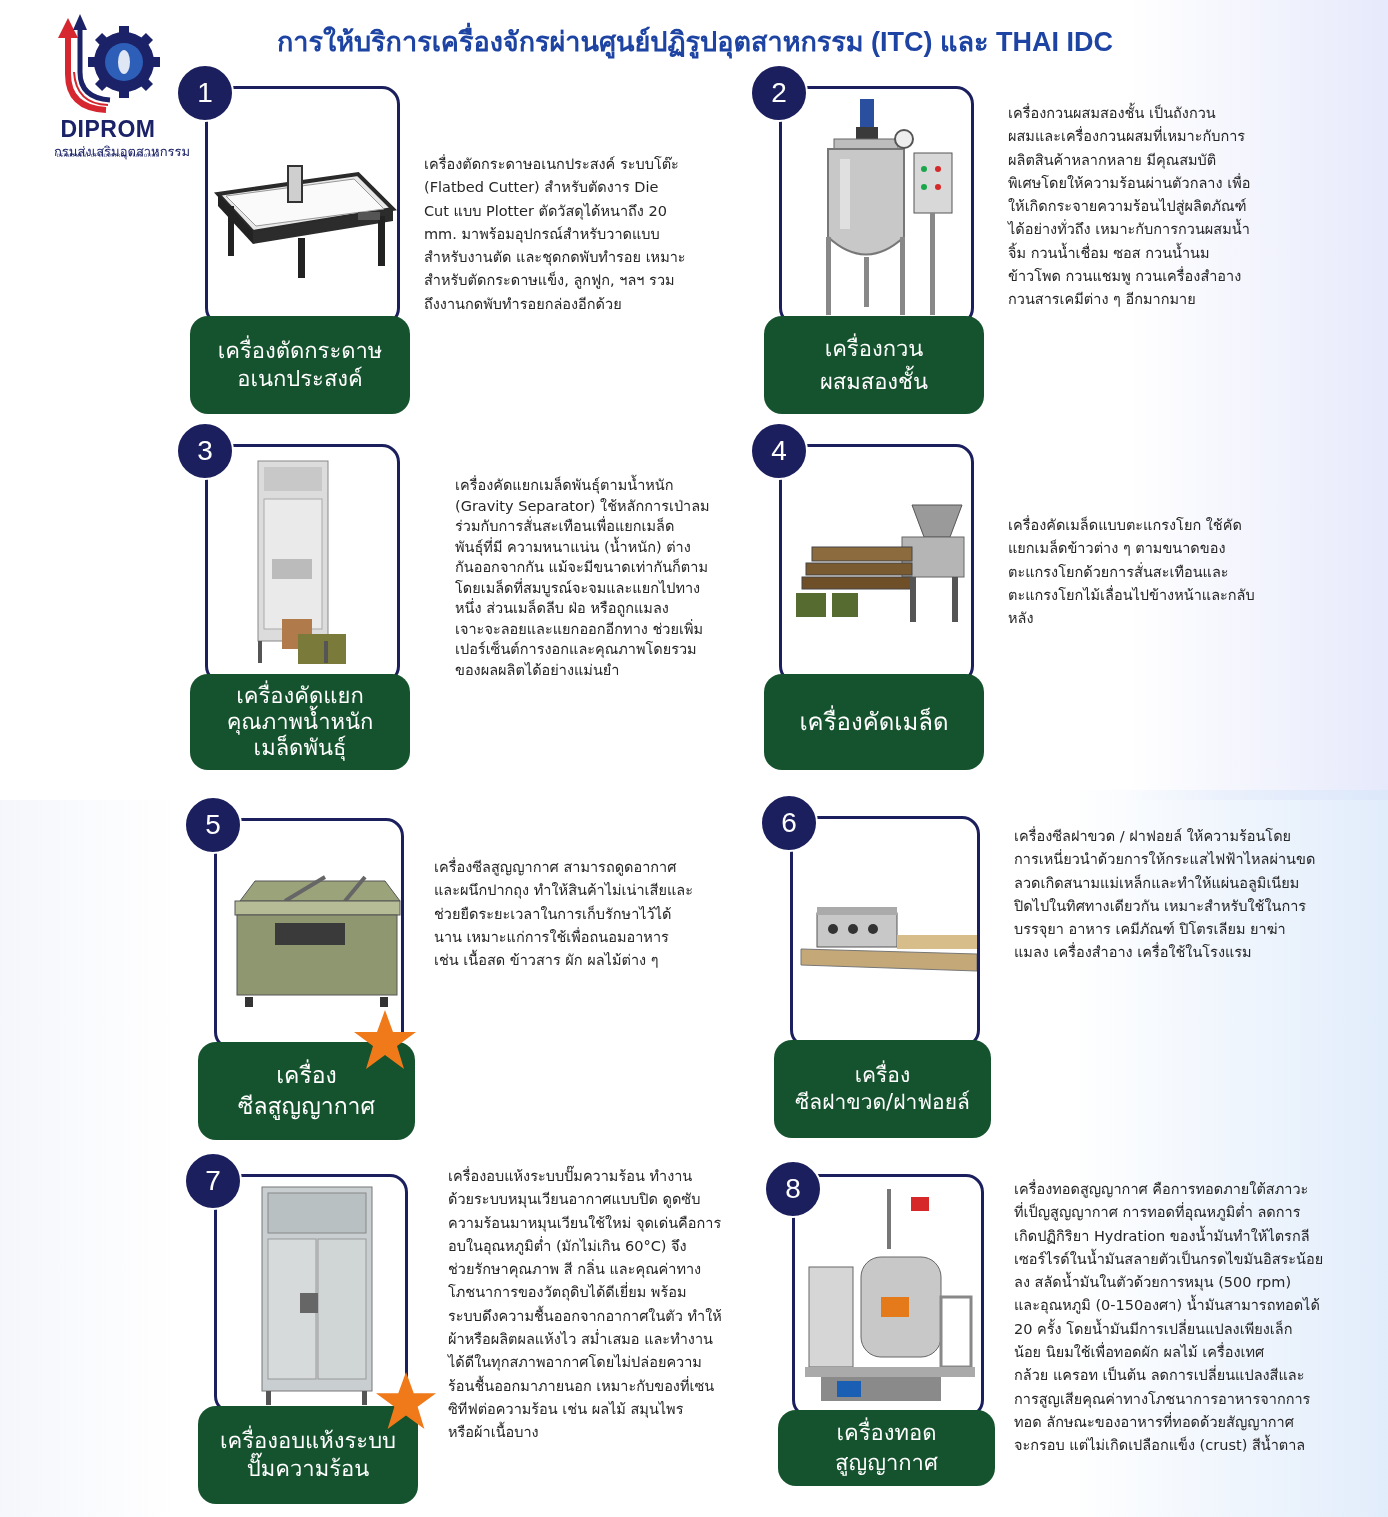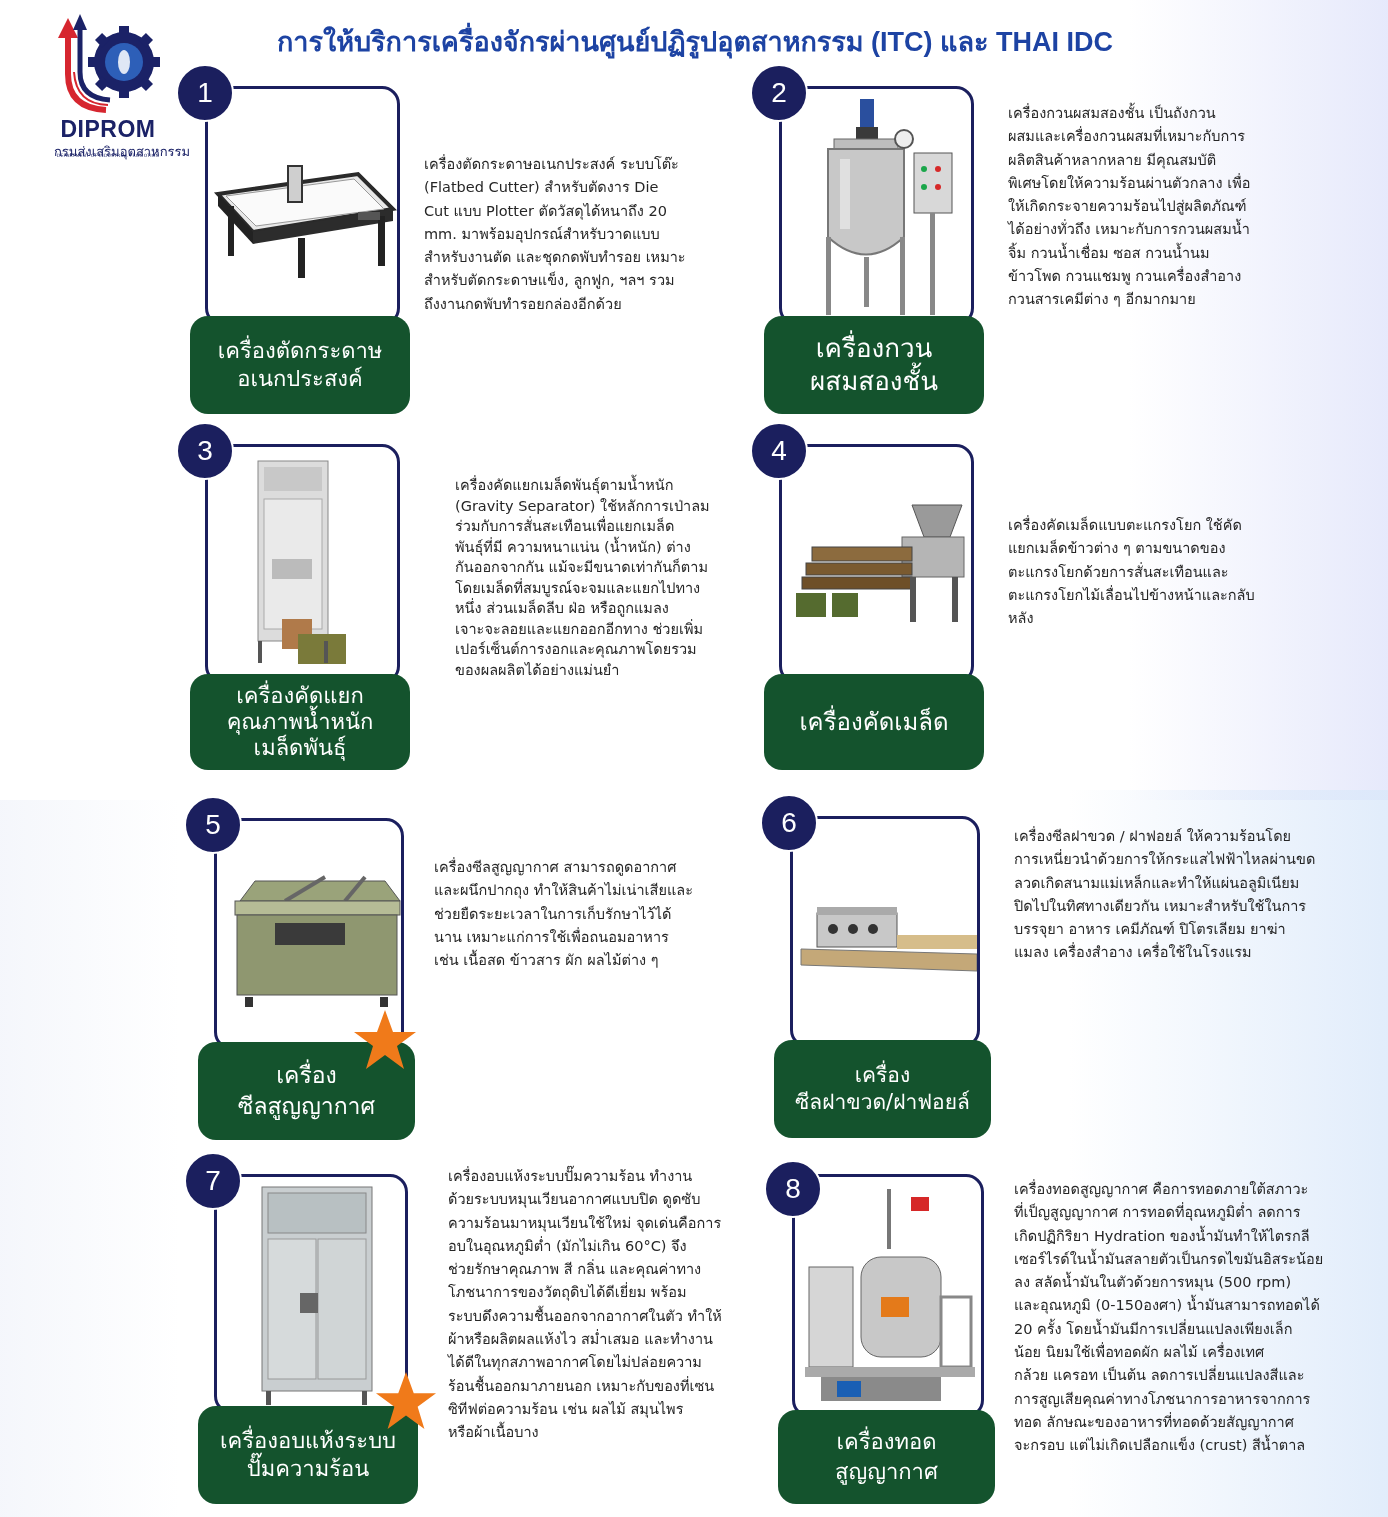--- a/index.html
+++ b/index.html
@@ -27,21 +27,21 @@
 
   
   .card { position: absolute; }
   .frame { position: absolute; border: 3px solid #1b1f5e; border-radius: 18px; background: #fff; overflow: hidden; }
   .num { position: absolute; width: 58px; height: 58px; border-radius: 50%; background: #1b1f5e; color: #ffffff;
     font-family: "Liberation Sans", sans-serif; font-size: 28px; display: flex; align-items: center; justify-content: center; z-index: 3;
     border: 2px solid #ffffff; }
   .label { position: absolute; background: #14532d; border-radius: 18px; color: #ffffff; z-index: 2;
     display: flex; flex-direction: column; align-items: center; justify-content: center; text-align: center;
     font-size: 22px; line-height: 28px; padding: 4px 8px; }
-  .label.big { font-size: 26px; line-height: 33px; }
+  .label.big { font-size: 22px; line-height: 33px; }
   .desc { position: absolute; font-size: 14.5px; line-height: 23.3px; color: #262626; white-space: pre-line; }
   .star { position: absolute; z-index: 4; }
   .machine { position: absolute; }
 </style>
 </head>
 <body>
 
 <div class="bg-fade-tr"></div>
 <div class="bg-fade-br"></div>
 <div class="bg-fade-bl"></div>
@@ -291,21 +291,21 @@
       <rect x="8" y="80" width="44" height="100" fill="#d6d6d6" stroke="#666"></rect>
       <rect x="60" y="70" width="80" height="100" rx="20" fill="#c8c8c8" stroke="#666"></rect>
       <rect x="80" y="110" width="28" height="20" fill="#e47a1a"></rect>
       <rect x="140" y="110" width="30" height="70" fill="none" stroke="#888" stroke-width="3"></rect>
       <rect x="4" y="180" width="170" height="10" fill="#aaa"></rect>
       <rect x="20" y="190" width="120" height="24" fill="#8a8a8a"></rect>
       <rect x="36" y="194" width="24" height="16" fill="#1a5fb4"></rect>
     </svg>
   </div>
   <div class="num" style="left:764px;top:1160px;">8</div>
-  <div class="label" style="left:778px;top:1410px;width:217px;height:94px;line-height:30px;">
+  <div class="label" style="left:778px;top:1410px;width:217px;height:76px;line-height:30px;">
     <span>เครื่องทอด</span>
     <span>สูญญากาศ</span>
   </div>
   <div class="desc" style="left:1014px;top:1178px;width:360px;">เครื่องทอดสูญญากาศ คือการทอดภายใต้สภาวะ
 ที่เป็ญสูญญากาศ การทอดที่อุณหภูมิต่ำ ลดการ
 เกิดปฏิกิริยา Hydration ของน้ำมันทำให้ไตรกลี
 เซอร์ไรด์ในน้ำมันสลายตัวเป็นกรดไขมันอิสระน้อย
 ลง สลัดน้ำมันในตัวด้วยการหมุน (500 rpm)
 และอุณหภูมิ (0-150องศา) น้ำมันสามารถทอดได้
 20 ครั้ง โดยน้ำมันมีการเปลี่ยนแปลงเพียงเล็ก

